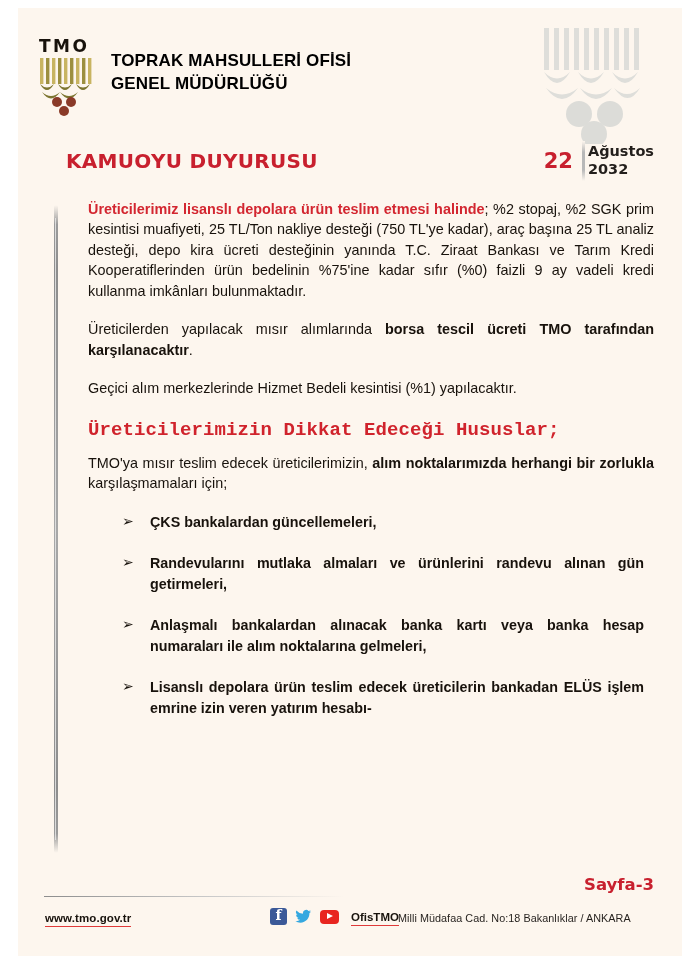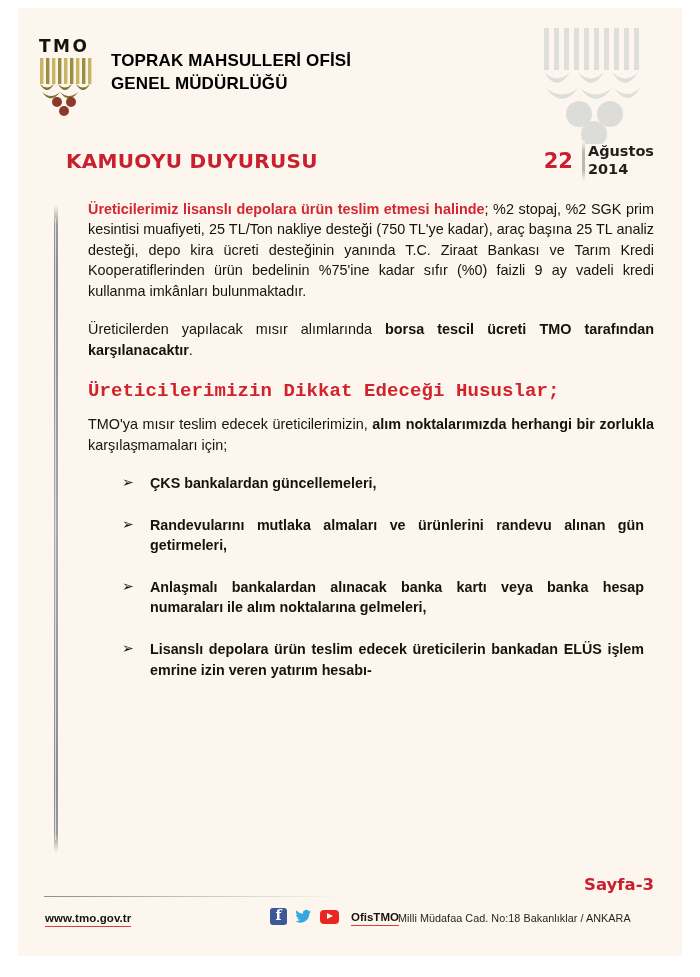--- a/index.html
+++ b/index.html
@@ -378,32 +378,33 @@
     </div>
   </div>
 
   <div class="title-row">
     <div class="announce-title">KAMUOYU DUYURUSU</div>
     <div class="date-box">
       <div class="date-day">22</div>
       <div class="date-rule"></div>
       <div class="date-my">
         <div>Ağustos</div>
-        <div>2014</div>
+        <div>2032</div>
       </div>
     </div>
   </div>
 
   <div class="body-wrap">
     <div class="left-rule"></div>
 
     <p class="para"><span class="red-bold">Üreticilerimiz lisanslı depolara ürün teslim etmesi halinde</span><span>; %2 stopaj, %2 SGK prim kesintisi muafiyeti, 25 TL/Ton nakliye desteği (750 TL'ye kadar), araç başına 25 TL analiz desteği, depo kira ücreti desteğinin yanında T.C. Ziraat Bankası ve Tarım Kredi Kooperatiflerinden ürün bedelinin %75'ine kadar sıfır (%0) faizli 9 ay vadeli kredi kullanma imkânları bulunmaktadır.</span></p>
 
     <p class="para"><span>Üreticilerden yapılacak mısır alımlarında </span><span class="bold">borsa tescil ücreti TMO tarafından karşılanacaktır</span><span>.</span></p>
 
+    <p class="para tight">Geçici alım merkezlerinde Hizmet Bedeli kesintisi (%1) yapılacaktır.</p>
 
     <h2 class="section-head">Üreticilerimizin Dikkat Edeceği Hususlar;</h2>
 
     <p class="para"><span>TMO'ya mısır teslim edecek üreticilerimizin, </span><span class="bold">alım noktalarımızda herhangi bir zorlukla</span><span> karşılaşmamaları için;</span></p>
 
     <ul class="bullets">
       <li>
         <span class="bullet-glyph">➢</span>
         <span>ÇKS bankalardan güncellemeleri,</span>
       </li>

